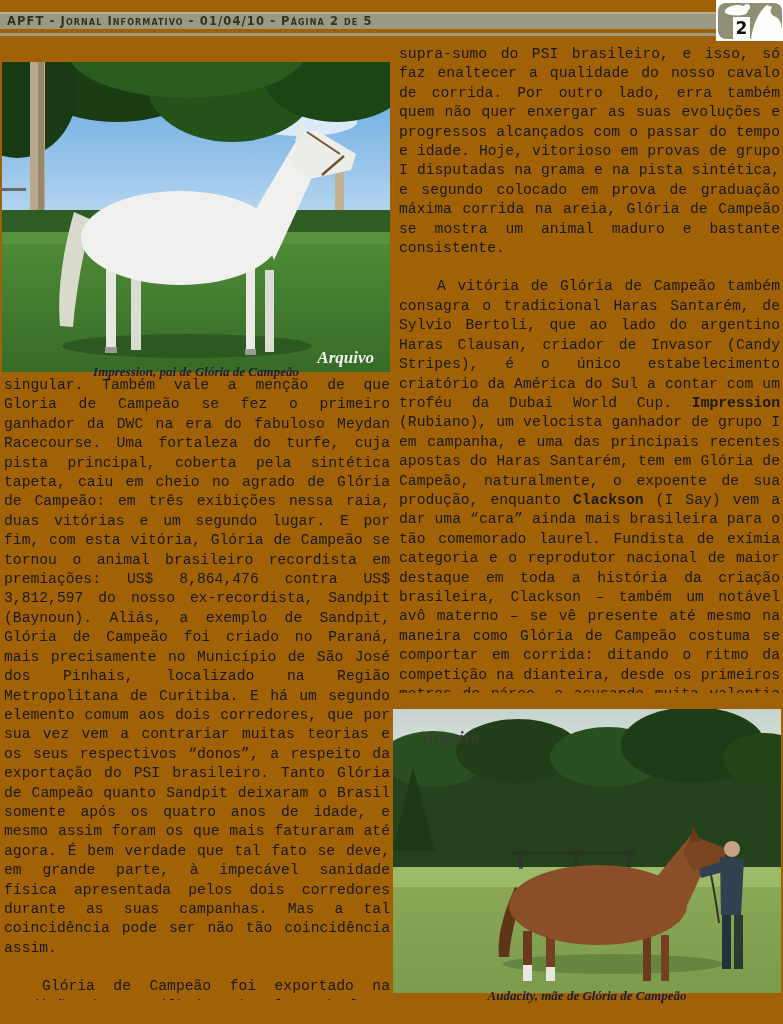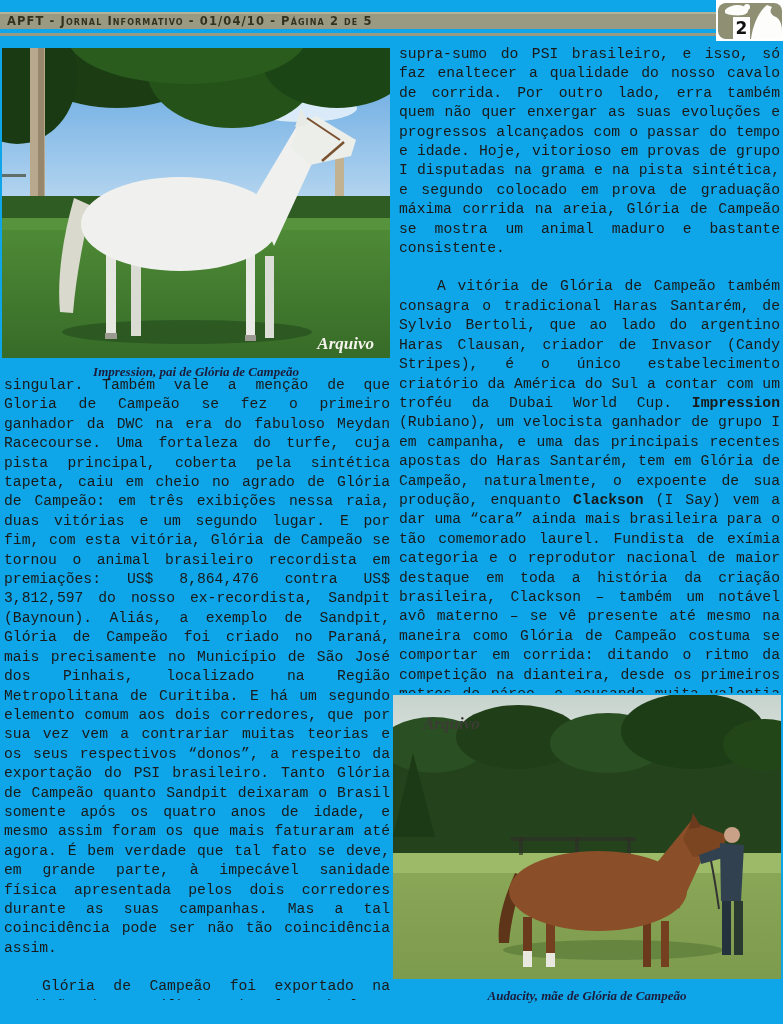--- a/index.html
+++ b/index.html
@@ -1,32 +1,32 @@
 <!DOCTYPE html>
 <html><head>
 <meta charset="utf-8">
 <style>
   html,body{margin:0;padding:0;background:#ffffff;}
   .page{
-    position:relative;width:783px;height:1024px;background:#0ea5e9;overflow:hidden;
+    position:relative;width:783px;height:1024px;background:#a16207;overflow:hidden;
     font-family:"DejaVu Sans","Liberation Sans",sans-serif;color:#1a1a1a;
   }
   
   .header-bar{
     position:absolute;left:0;top:12px;width:783px;height:17px;
     background:#9a9a82;border-top:2px solid #b3b39c;box-sizing:border-box;
     color:#32321e;font-size:11.5px;font-weight:bold;
     font-variant:small-caps;letter-spacing:1.1px;
     line-height:14px;padding-left:7px;
   }
   .header-rule{position:absolute;left:0;top:33px;width:783px;height:3px;background:#9a9a82;}
   .page-logo{position:absolute;left:716px;top:0;width:67px;height:41px;background:#ffffff;}
   .page-logo svg{display:block;margin:2px 0 0 2px;}
   
-  .photo{position:absolute;overflow:hidden;}
+  .photo{position:absolute;overflow:hidden;margin-top:14px;}
   .photo svg{display:block;}
   .photo-impression{left:2px;top:48px;width:388px;height:310px;}
   .photo-audacity{left:393px;top:695px;width:388px;height:284px;}
   .caption{
     position:absolute;text-align:center;
     font-family:"Liberation Serif","DejaVu Serif",serif;
     font-style:italic;font-weight:bold;font-size:13px;color:#1c1c3a;
   }
   .caption-impression{left:2px;top:364px;width:388px;}
   .caption-audacity{left:393px;top:988px;width:388px;text-align:center;}

